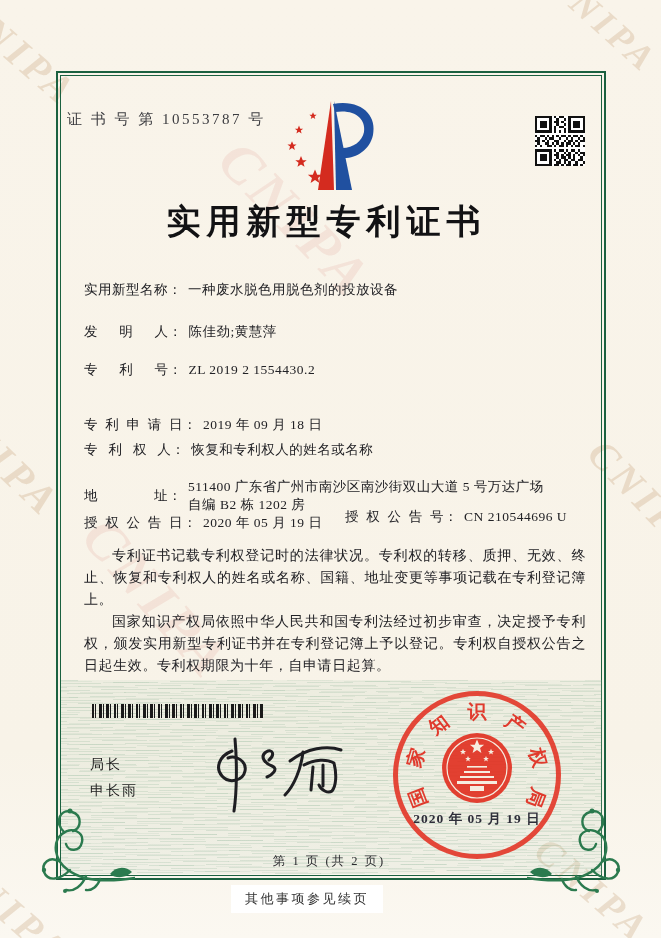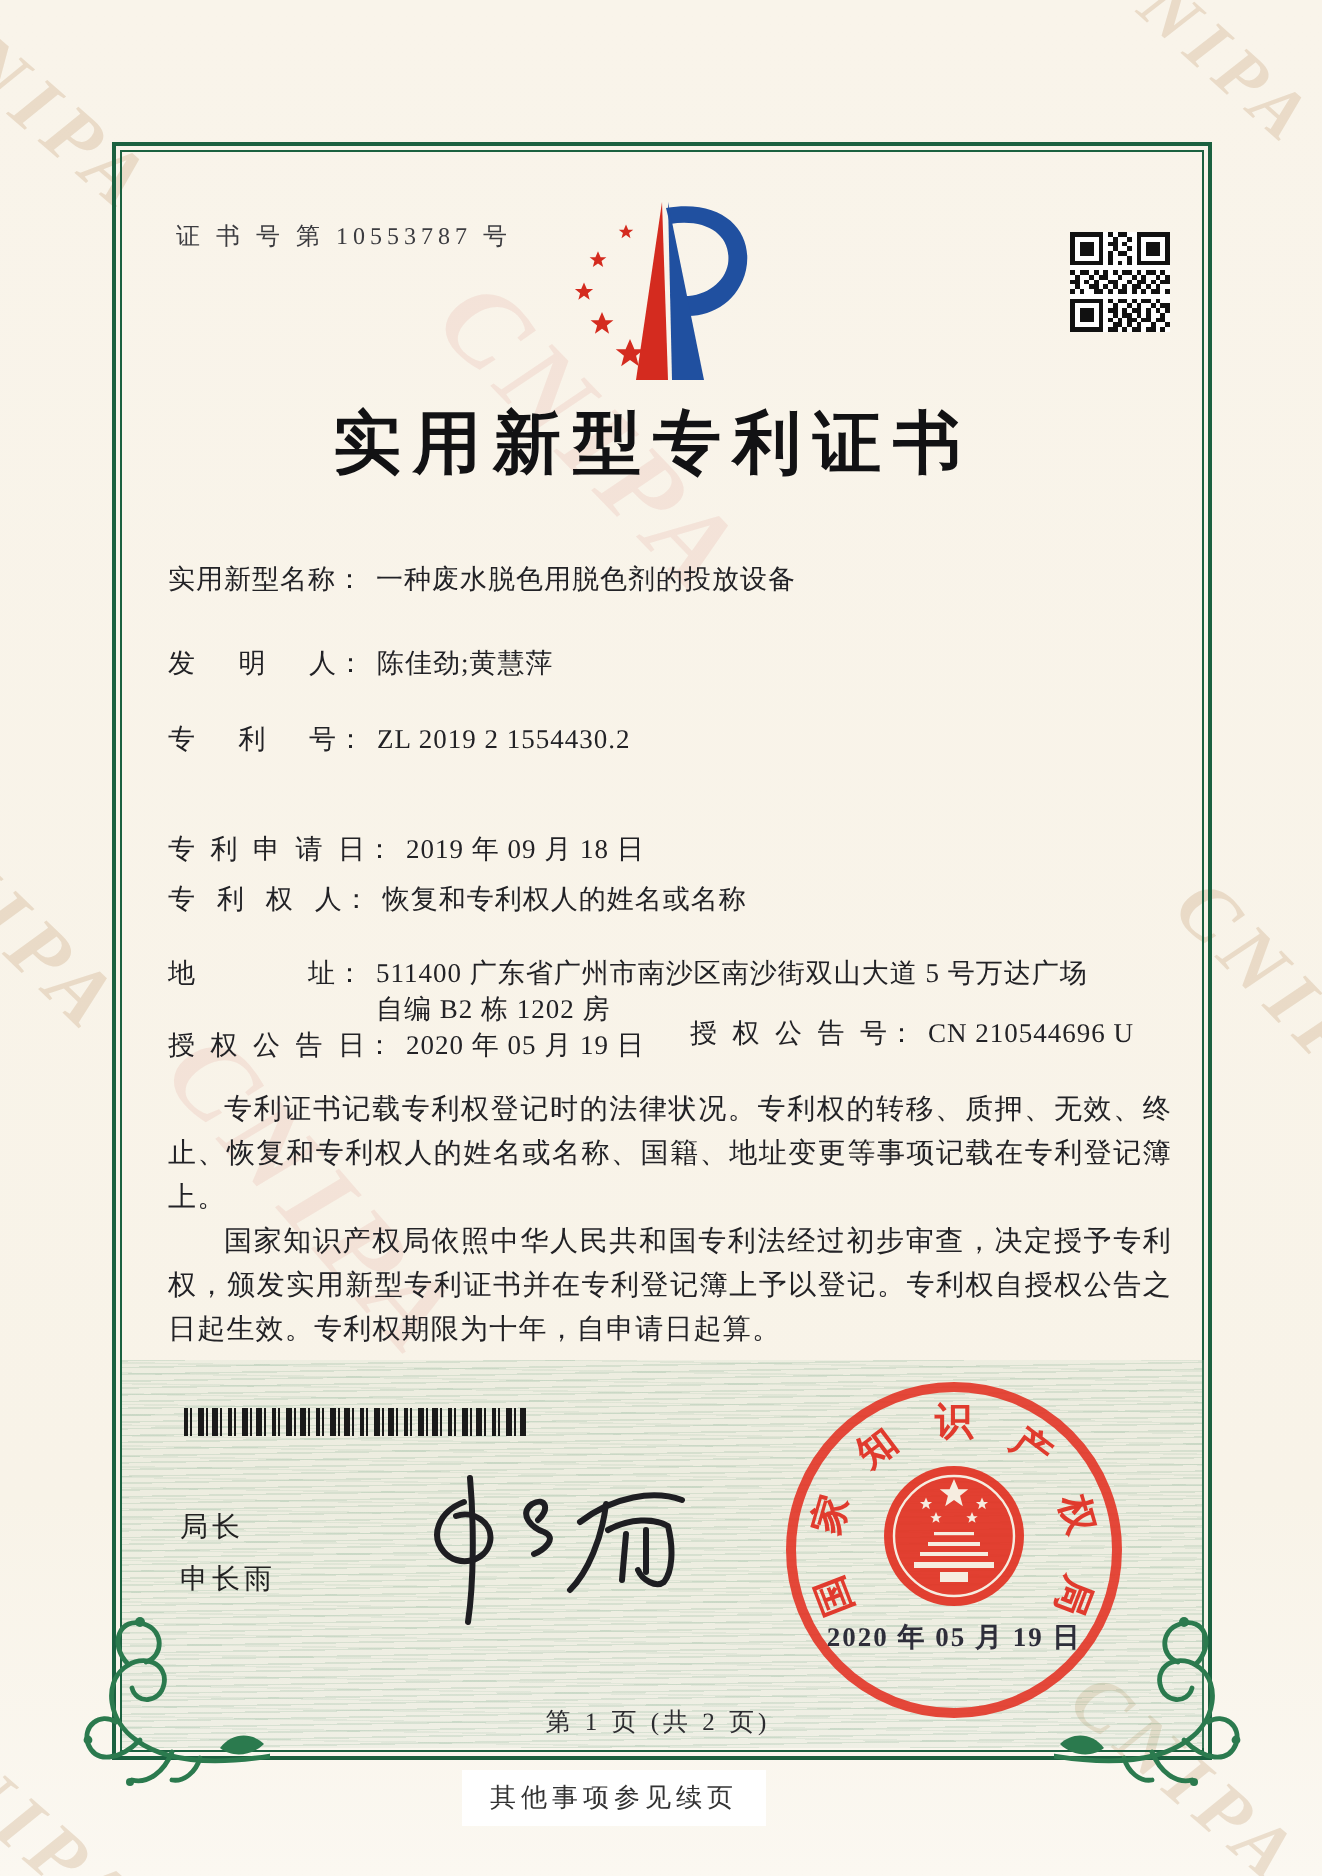--- a/index.html
+++ b/index.html
@@ -24,29 +24,29 @@
   }
   .frame-inner{ position:absolute; inset:2px; border:1px solid #1b6140; }
   .guilloche{
     position:absolute; left:61px; top:680px; width:541px; height:194px;
     background-color:rgba(186,208,188,0.18);
     background-image:
       repeating-linear-gradient(179deg, rgba(46,122,78,0.12) 0px, rgba(46,122,78,0.12) 0.8px, rgba(46,122,78,0) 0.8px, rgba(46,122,78,0) 3.4px),
       repeating-linear-gradient(181deg, rgba(46,122,78,0.07) 0px, rgba(46,122,78,0.07) 0.8px, rgba(46,122,78,0) 0.8px, rgba(46,122,78,0) 5.2px);
   }
   
-  .cert-no{ position:absolute; left:88px; top:110px; font-size:12px; letter-spacing:2.5px; color:#3c3c40; }
+  .cert-no{ position:absolute; left:67px; top:110px; font-size:15px; letter-spacing:2.5px; color:#3c3c40; }
   .logo{ position:absolute; left:278px; top:98px; }
   .qr{ position:absolute; left:535px; top:116px; width:50px; height:50px; }
   .title{
     position:absolute; left:56px; top:199px; width:541px; text-align:center;
     font-size:34px; font-weight:700; letter-spacing:6px; color:#121214;
   }
   
-  .field{ position:absolute; left:84px; font-size:13.5px; letter-spacing:0.5px; display:flex; color:#222226; }
+  .field{ position:absolute; left:84px; font-size:13.5px; letter-spacing:0.5px; display:flex; color:#222226;align-items:center; }
   .flabel{ white-space:pre; }
   .fvalue{ white-space:pre-line; margin-left:6px; max-width:430px; line-height:18px; }
   
   .paras{ position:absolute; left:84px; top:545px; width:502px; }
   .paras p{
     margin:0; font-size:14px; line-height:22px; letter-spacing:0.6px;
     text-align:justify; text-indent:2em; color:#222226;
   }
   
   .barcode{

